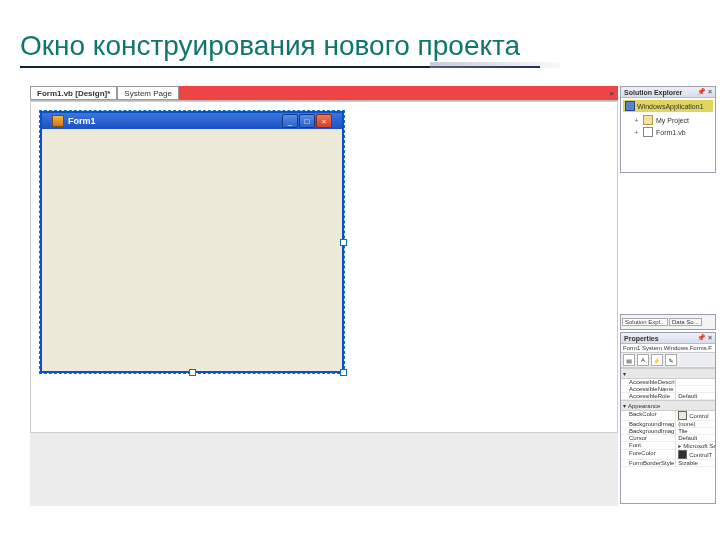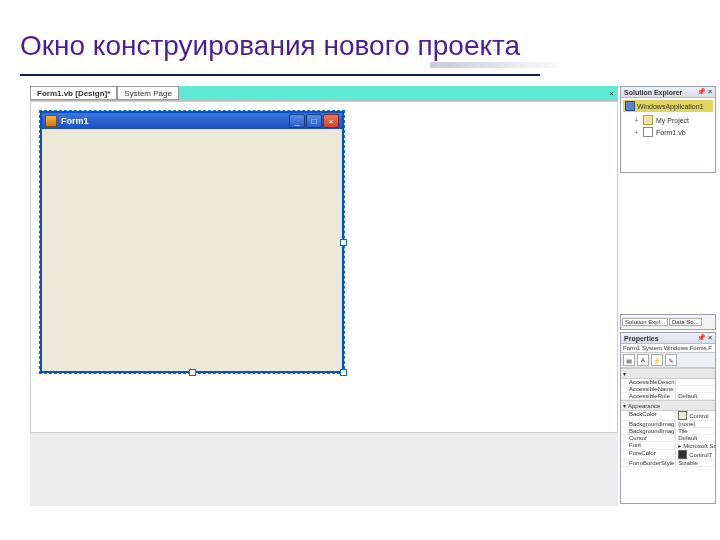--- a/index.html
+++ b/index.html
@@ -10,24 +10,24 @@
     background: #fff;
     font-family: Arial, sans-serif;
     overflow: hidden;
     position: relative;
   }
   .slide-title {
     position: absolute;
     top: 30px;
     left: 20px;
     font-size: 28px;
-    color: #4c1d95;
+    color: #0f766e;
     border-bottom: 2px solid #10204a;
     width: 520px;
-    padding-bottom: 12px;
+    padding-bottom: 4px;
   }
   .title-accent {
     position: absolute;
     top: 62px;
     left: 430px;
     width: 130px;
     height: 6px;
     background: linear-gradient(to right, rgba(150,150,180,0.5), rgba(150,150,180,0.05));
   }
   .ide {
@@ -35,21 +35,21 @@
     top: 86px;
     left: 30px;
     width: 588px;
     height: 420px;
     background: #ececec;
     font-size: 8px;
     color: #333;
   }
   .ide .tabs {
     height: 14px;
-    background: #5eead4;
+    background: #ef4444;
     border-bottom: 1px solid #bbb;
     display: flex;
     align-items: center;
   }
   .ide .tabs .tab {
     height: 12px;
     border: 1px solid #999;
     background: #fdfdfd;
     padding: 0 6px;
     margin-right: 0;
@@ -95,21 +95,21 @@
     display: flex;
     flex-direction: column;
   }
   .titlebar {
     height: 16px;
     background: linear-gradient(#3b77e0,#1b4fc2);
     color: #fff;
     font-size: 9px;
     display: flex;
     align-items: center;
-    padding: 0 3px;
+    padding: 0 10px;
   }
   .titlebar .icon {
     width: 10px; height: 10px;
     background: linear-gradient(#f6b24a,#c97a15);
     border: 1px solid #7a4a10;
     margin-right: 4px;
     border-radius: 1px;
   }
   .titlebar .title { flex: 1; font-weight: bold; }
   .winbtns { display: flex; gap: 1px; }

